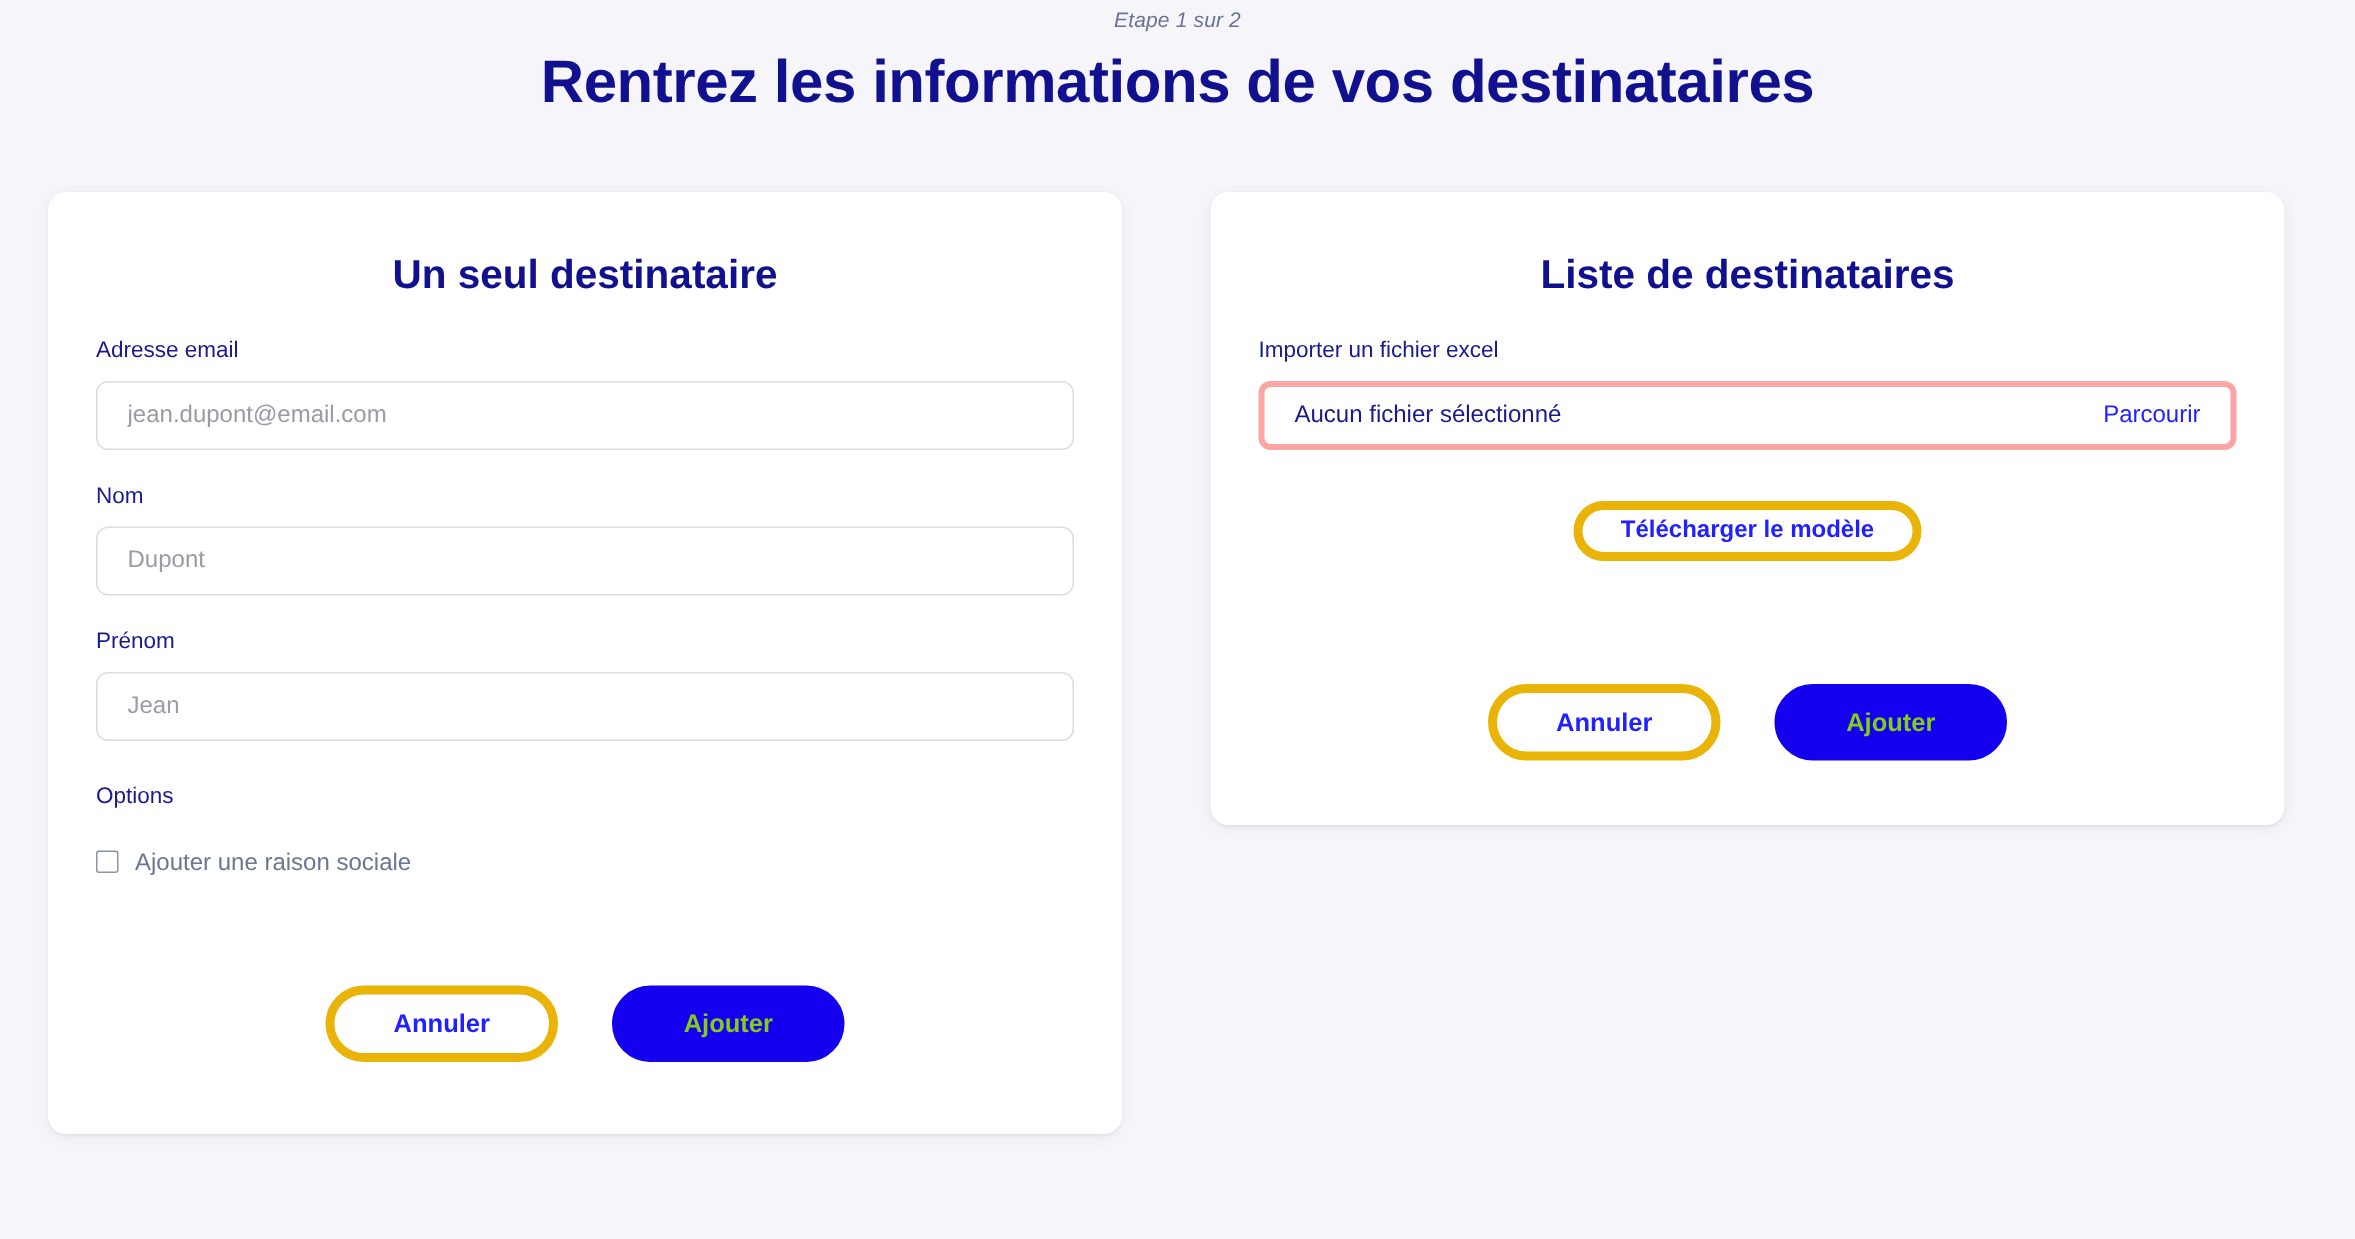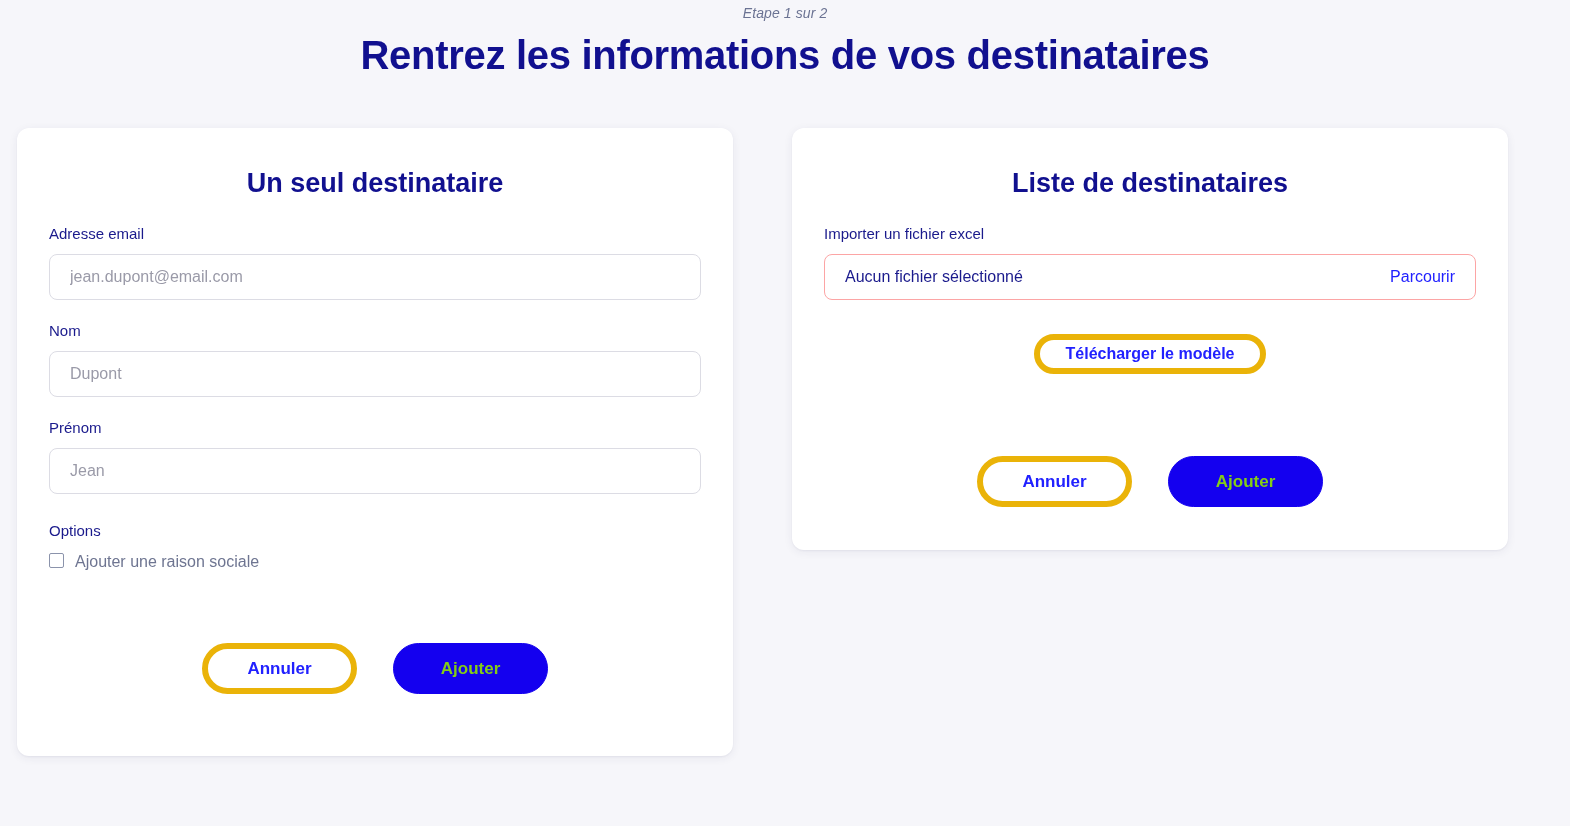--- a/index.html
+++ b/index.html
@@ -43,21 +43,21 @@
   }
 
   
   .cards-row {
     position: absolute;
     top: 128px;
     left: 0;
     width: 1570px;
     display: flex;
     align-items: flex-start;
-    padding: 0 17px;
+    padding: 0 32px;
     gap: 59px;
   }
   .card {
     background: #ffffff;
     border-radius: 12px;
     box-shadow: 0 2px 10px rgba(40, 40, 90, 0.07), 0 1px 2px rgba(40,40,90,0.05);
   }
   .card-left {
     width: 716px;
     padding: 30px 32px 38px 32px;
@@ -96,21 +96,21 @@
     font-size: 16px;
     color: #3c3c50;
     outline: none;
   }
   .text-input::placeholder { color: #9a9aa8; }
 
   .options-label {
     display: block;
     font-size: 15px;
     color: #1a1a8c;
-    margin: 28px 0 14px 0;
+    margin: 28px 0 28px 0;
   }
   .checkbox-row {
     display: flex;
     gap: 11px;
   }
   .checkbox-box {
     width: 15px;
     height: 15px;
     border: 1px solid #8b93ab;
     border-radius: 2px;
@@ -121,21 +121,21 @@
     font-size: 16px;
     color: #6e7591;
   }
 
   
   .file-row {
     display: flex;
     align-items: center;
     justify-content: space-between;
     height: 46px;
-    border: 1px solid #fca5a5;
+    border: 4px solid #fca5a5;
     border-radius: 8px;
     background: #fff;
     padding: 0 20px;
   }
   .file-name {
     font-size: 16px;
     color: #1a1a8c;
   }
   .file-browse {
     font-size: 16px;

